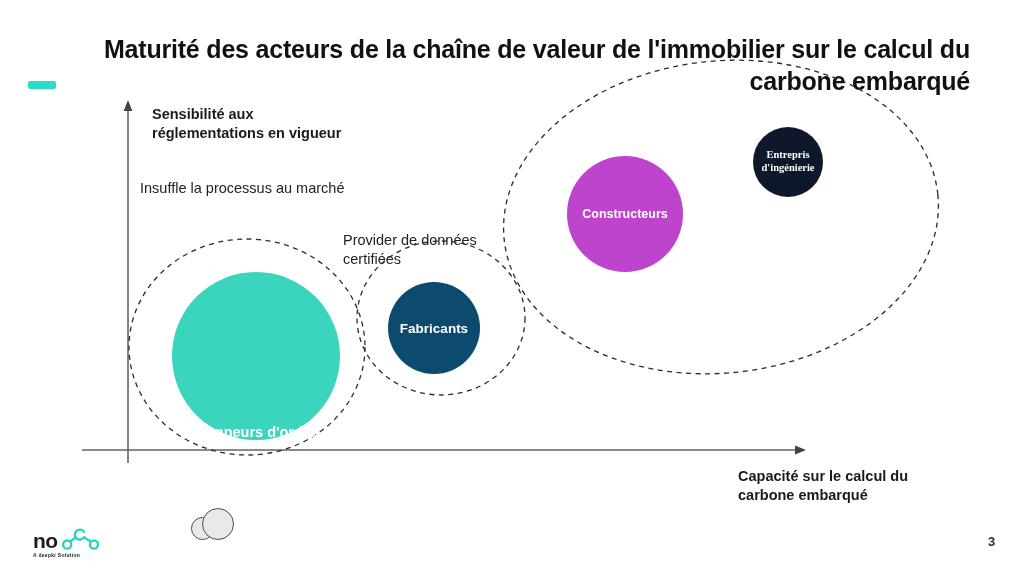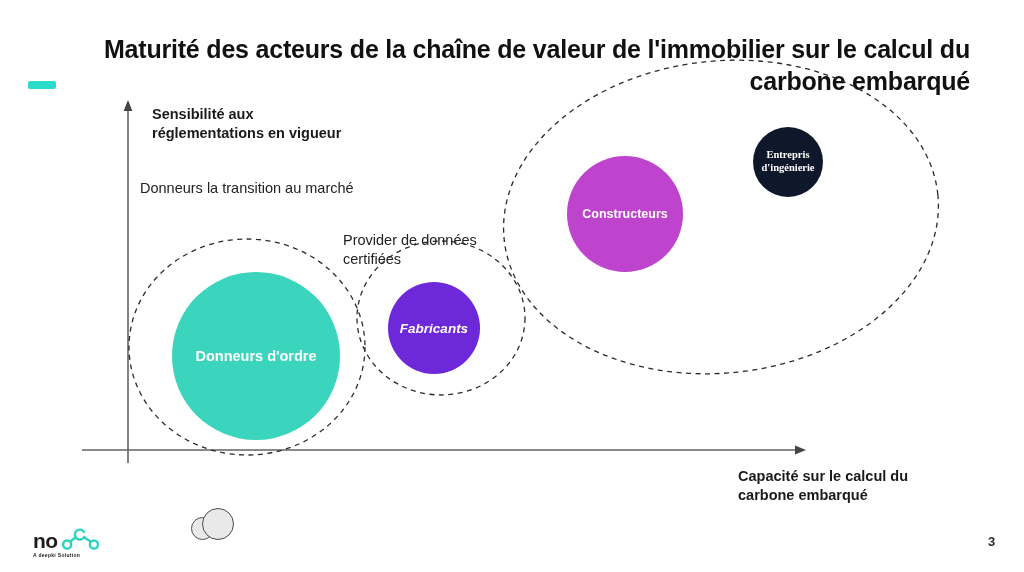--- a/index.html
+++ b/index.html
@@ -53,28 +53,28 @@
 
     <line x1="82" y1="450" x2="796" y2="450" class="axis"></line>
     <polygon points="806,450 795,445.6 795,454.4" class="axis-head"></polygon>
 
     <ellipse cx="247" cy="347" rx="118" ry="108" class="dashed"></ellipse>
     <ellipse cx="441" cy="318" rx="84" ry="77" class="dashed"></ellipse>
     <ellipse cx="721" cy="217" rx="218" ry="156" transform="rotate(-6 721 217)" class="dashed"></ellipse>
   </svg>
 
   <div class="ann bold" style="left:152px;top:105px;width:212px;">Sensibilité aux réglementations en vigueur</div>
-  <div class="ann" style="left:140px;top:179px;width:260px;">Donneurs la transition au marché</div>
+  <div class="ann" style="left:140px;top:179px;width:260px;">Insuffle la processus au marché</div>
   <div class="ann" style="left:343px;top:207px;width:150px;margin-top:24px;">Provider de données certifiées</div>
   <div class="ann bold" style="left:738px;top:467px;width:182px;">Capacité sur le calcul du carbone embarqué</div>
 
-  <div class="bubble bubble-donneurs" style="background-color: rgb(59, 213, 189);">
+  <div class="bubble bubble-donneurs" style="background-color: rgb(59, 213, 189); align-items: flex-end;">
     <span class="bubble-label">Donneurs d'ordre</span>
   </div>
-  <div class="bubble bubble-fabricants" style="background-color: #6d28d9; font-style: italic;">
+  <div class="bubble bubble-fabricants" style="background-color: #0c4a6e;">
     <span class="bubble-label">Fabricants</span>
   </div>
   <div class="bubble bubble-constructeurs" style="background-color: rgb(190, 68, 206);">
     <span class="bubble-label">Constructeurs</span>
   </div>
   <div class="bubble bubble-entreprise" style="background-color: #0f172a; font-family: Liberation Serif, serif;">
     <span class="bubble-label">Entrepris d'ingénierie</span>
   </div>
 
   <div class="legend-circle small" style="background-color: rgb(233, 233, 233);"></div>

